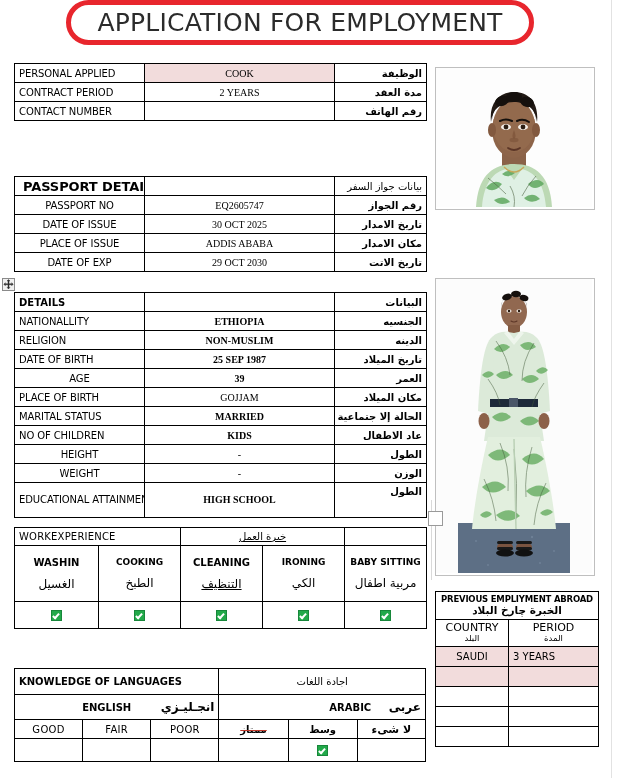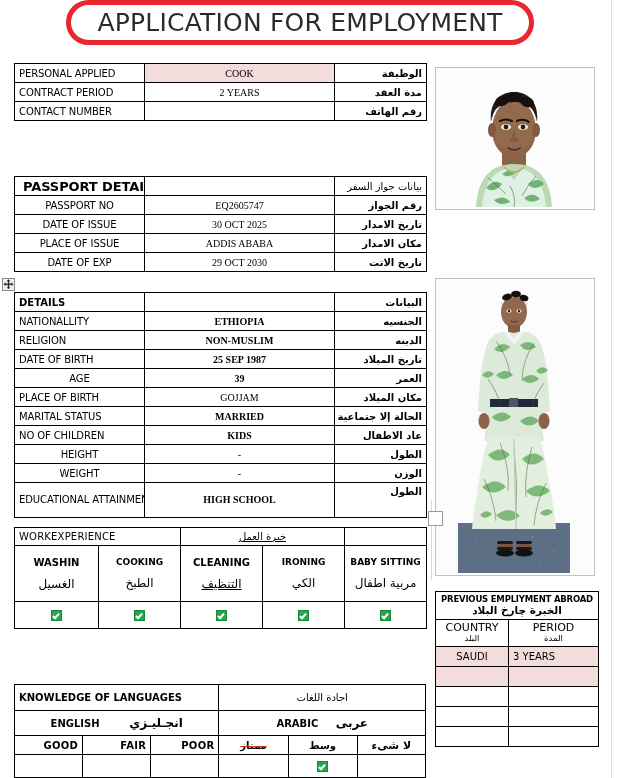--- a/index.html
+++ b/index.html
@@ -224,21 +224,21 @@
     border: solid #ffffff;
     border-width: 0 2px 2px 0;
     transform: rotate(42deg);
     box-sizing: border-box;
   }
 
   
   .tbl-lang {
     position: absolute;
     left: 14px;
-    top: 684px;
+    top: 668px;
     width: 412px;
   }
   .lang-head {
     height: 26px;
   }
   .lang-title {
     font-family: "DejaVu Sans", sans-serif;
     font-weight: bold;
     font-size: 10.5px;
     text-align: left;
@@ -248,34 +248,34 @@
     font-family: "DejaVu Sans", sans-serif;
     font-size: 9.5px;
     text-align: center;
     direction: rtl;
   }
   .lang-name-row td { height: 24px; }
   .lang-name {
     font-family: "DejaVu Sans", sans-serif;
     font-weight: bold;
     font-size: 12px;
-    text-align: center;
+    text-align: right;
   }
   .lang-name-ar {
     font-family: "DejaVu Sans", sans-serif;
     font-weight: bold;
     font-size: 12px;
     direction: rtl;
   }
   .lang-lvl-row td { height: 18px; }
   .lvl-en {
     font-family: "DejaVu Sans", sans-serif;
     font-size: 8px;
-    font-weight: bold;
-    text-align: right;
+    font-weight: normal;
+    text-align: center;
     letter-spacing: 0.3px;
   }
   .lvl-ar {
     font-family: "DejaVu Sans", sans-serif;
     font-size: 13px;
     font-weight: bold;
     text-align: center;
     direction: rtl;
   }
   .lvl-ar.strike { text-decoration: line-through; text-decoration-color: #c0392b; }

